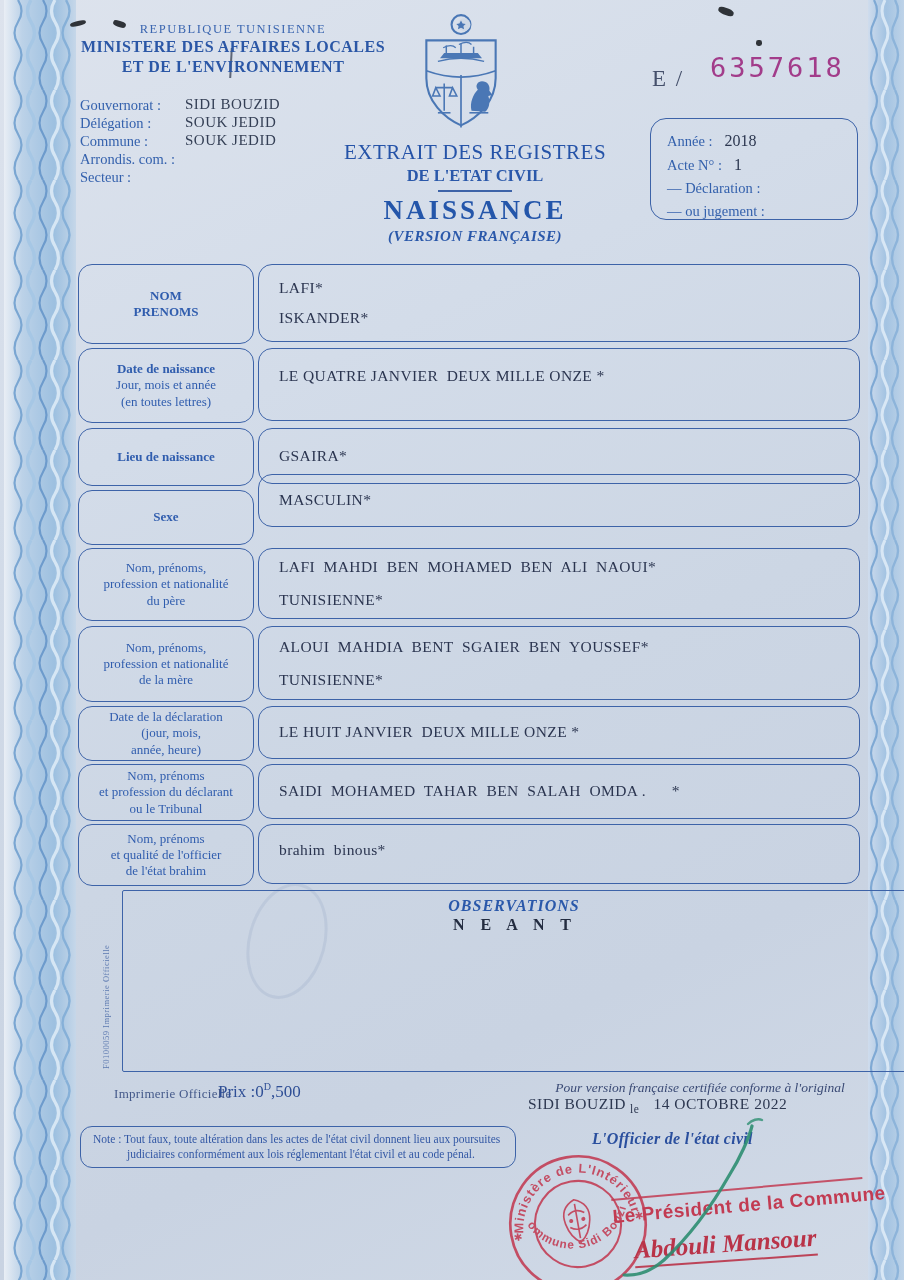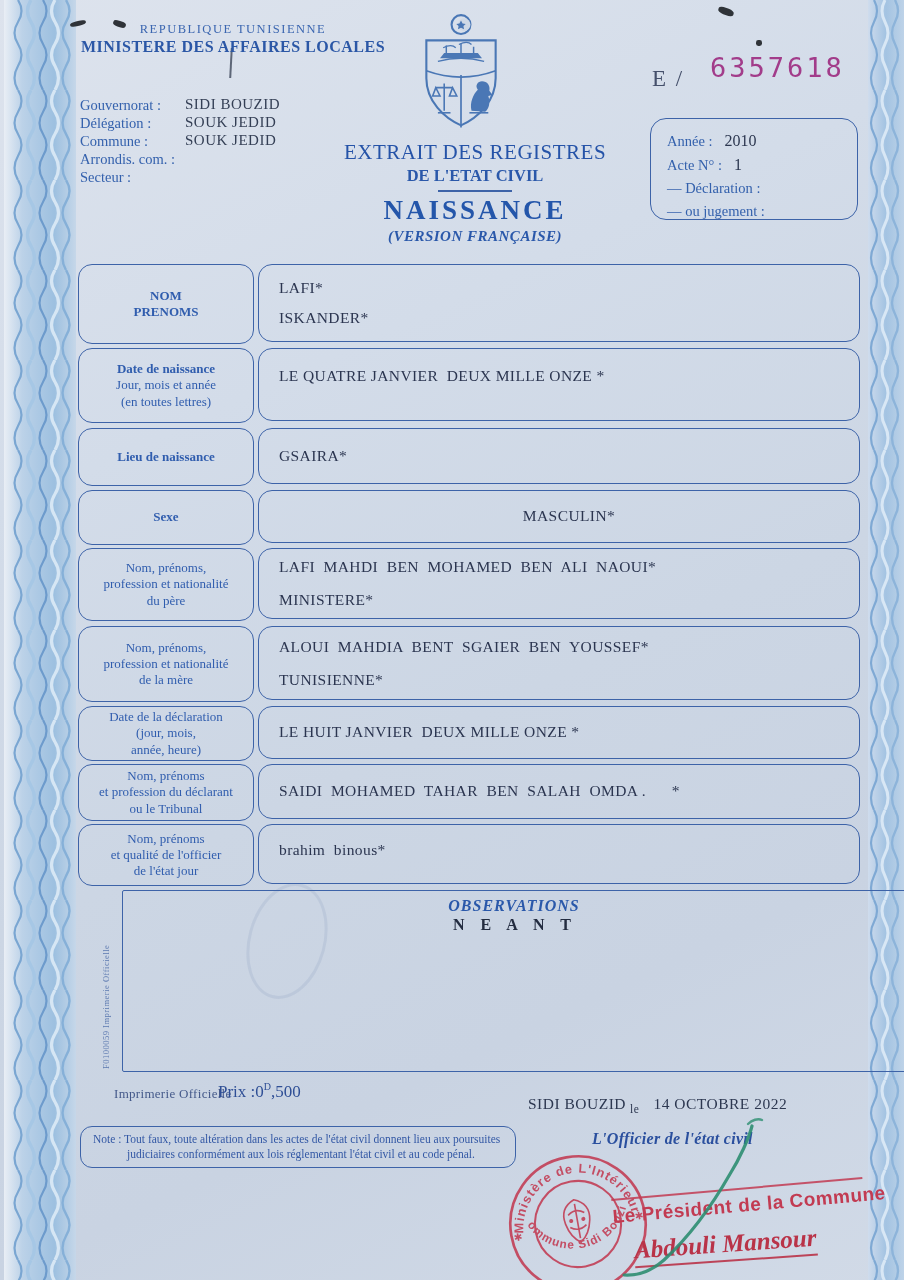--- a/index.html
+++ b/index.html
@@ -111,20 +111,21 @@
 
   <div class="speck" style="left:70px;top:21px;width:16px;height:5px;transform:rotate(-12deg);"></div>
   <div class="speck" style="left:113px;top:21px;width:13px;height:6px;transform:rotate(18deg);"></div>
   <div class="speck" style="left:718px;top:8px;width:16px;height:7px;transform:rotate(22deg);"></div>
   <div class="speck" style="left:756px;top:40px;width:6px;height:6px;"></div>
   <div class="abs" style="left:230px;top:48px;width:1.5px;height:30px;background:rgba(40,50,70,.7);transform:rotate(3deg);"></div>
   <div class="ghost-stamp" style="left:248px;top:882px;width:72px;height:112px;transform:rotate(15deg);"></div>
 
   <div class="abs ctr rep" style="left:78px;top:22px;width:310px;">REPUBLIQUE TUNISIENNE</div>
   <div class="abs ctr min" style="left:58px;top:38px;width:350px;">MINISTERE DES AFFAIRES LOCALES</div>
+  <div class="abs ctr min" style="left:58px;top:58px;width:350px;">ET DE L'ENVIRONNEMENT</div>
 
   <svg class="abs" style="left:408px;top:12px;" width="106" height="126" viewBox="0 0 100 120">
     <g stroke="#4a77b5" fill="none" stroke-width="2">
       <circle cx="50" cy="12" r="9"></circle>
       <circle cx="53" cy="12" r="6" fill="#cfd9e6" stroke="none"></circle>
       <path d="M50 8 l1.5 3 3 .4 -2.2 2 .6 3 -2.9 -1.5 -2.9 1.5 .6 -3 -2.2 -2 3 -.4 z" fill="#4a77b5" stroke="none"></path>
       <path d="M17 27 h66 v36 c0 22 -17 38 -33 45 c-16 -7 -33 -23 -33 -45 z"></path>
       <path d="M17 56 c 22 8 44 8 66 0" stroke-width="1.6"></path>
       <path d="M50 60 v50" stroke-width="1.6"></path>
       <path d="M28 47 q 22 -6 44 0" stroke-width="1.4"></path>
@@ -157,21 +158,21 @@
     <span class="admin-label">Arrondis. com. :</span>
     <span class="admin-value"></span>
   </div>
   <div class="admin-row" style="top:168px;">
     <span class="admin-label">Secteur :</span>
     <span class="admin-value"></span>
   </div>
 
   <div class="abs act-box" style="left:650px;top:118px;width:190px;height:90px;">
     <div class="act-line">
-      <span>Année :</span><span class="act-val">2010</span>
+      <span>Année :</span><span class="act-val">2018</span>
     </div>
     <div class="act-line">
       <span>Acte N° :</span><span class="act-val">1</span>
     </div>
     <div class="act-line">
       <span>— Déclaration :</span>
     </div>
     <div class="act-line">
       <span>— ou jugement :</span>
     </div>
@@ -206,81 +207,82 @@
   <div class="lblbox bold-label" style="top:428px;height:56px;">
     <span class="lmain">Lieu de naissance</span>
   </div>
   <div class="valbox" style="top:428px;height:56px;">
     <span class="value">GSAIRA*</span>
   </div>
 
   <div class="lblbox bold-label" style="top:490px;height:53px;">
     <span class="lmain">Sexe</span>
   </div>
-  <div class="valbox" style="top:490px;height:53px;text-align:center;">
+  <div class="valbox" style="top:474px;height:53px;">
     <span class="value">MASCULIN*</span>
   </div>
 
   <div class="lblbox" style="top:548px;height:71px;">
     <span class="lmain">Nom, prénoms,</span>
     <span class="lsub">profession et nationalité
 du père</span>
   </div>
   <div class="valbox" style="top:548px;height:71px;">
     <span class="value" style="line-height:2.1;">LAFI  MAHDI  BEN  MOHAMED  BEN  ALI  NAOUI*
-MINISTERE*</span>
+TUNISIENNE*</span>
   </div>
 
   <div class="lblbox" style="top:626px;height:74px;">
     <span class="lmain">Nom, prénoms,</span>
     <span class="lsub">profession et nationalité
 de la mère</span>
   </div>
   <div class="valbox" style="top:626px;height:74px;">
     <span class="value" style="line-height:2.15;">ALOUI  MAHDIA  BENT  SGAIER  BEN  YOUSSEF*
 TUNISIENNE*</span>
   </div>
 
-  <div class="lblbox" style="top:706px;height:53px;">
+  <div class="lblbox" style="top:706px;height:53px;text-align:right;">
     <span class="lmain">Date de la déclaration</span>
     <span class="lsub">(jour, mois,
 année, heure)</span>
   </div>
   <div class="valbox" style="top:706px;height:53px;">
     <span class="value">LE HUIT JANVIER  DEUX MILLE ONZE *</span>
   </div>
 
   <div class="lblbox" style="top:764px;height:55px;">
     <span class="lmain">Nom, prénoms</span>
     <span class="lsub">et profession du déclarant
 ou le Tribunal</span>
   </div>
   <div class="valbox" style="top:764px;height:55px;">
     <span class="value">SAIDI  MOHAMED  TAHAR  BEN  SALAH  OMDA .      *</span>
   </div>
 
   <div class="lblbox" style="top:824px;height:60px;">
     <span class="lmain">Nom, prénoms</span>
     <span class="lsub">et qualité de l'officier
-de l'état jour</span>
+de l'état brahim</span>
   </div>
   <div class="valbox" style="top:824px;height:60px;justify-content:flex-start;padding-top:10px;">
     <span class="value">brahim  binous*</span>
   </div>
 
   <div class="obsbox">
     <div class="obs-title">OBSERVATIONS</div>
     <div class="obs-val">N E A N T</div>
   </div>
 
   <div class="side-code" style="left:46px;top:1004px;width:120px;">F0100059  Imprimerie Officielle</div>
 
   <span class="abs impr" style="left:82px;top:1086px;margin-left:32px;">Imprimerie Officielle</span>
   <span class="abs prix" style="left:218px;top:1081px;"><span>Prix :0</span><sup>D</sup><span>,500</span></span>
 
+  <div class="abs certify" style="left:540px;top:1080px;width:320px;text-align:center;">Pour version française certifiée conforme à l'original</div>
   <div class="abs dateline" style="left:528px;top:1095px;">
     <span>SIDI BOUZID</span><span class="le">le</span><span>14   OCTOBRE 2022</span>
   </div>
 
   <div class="notebox">
     <div class="note-text">Note : Tout faux, toute altération dans les actes de l'état civil donnent lieu aux poursuites judiciaires conformément aux lois réglementant l'état civil et au code pénal.</div>
   </div>
 
   <div class="abs officier" style="left:592px;top:1130px;">L'Officier de l'état civil</div>
 

